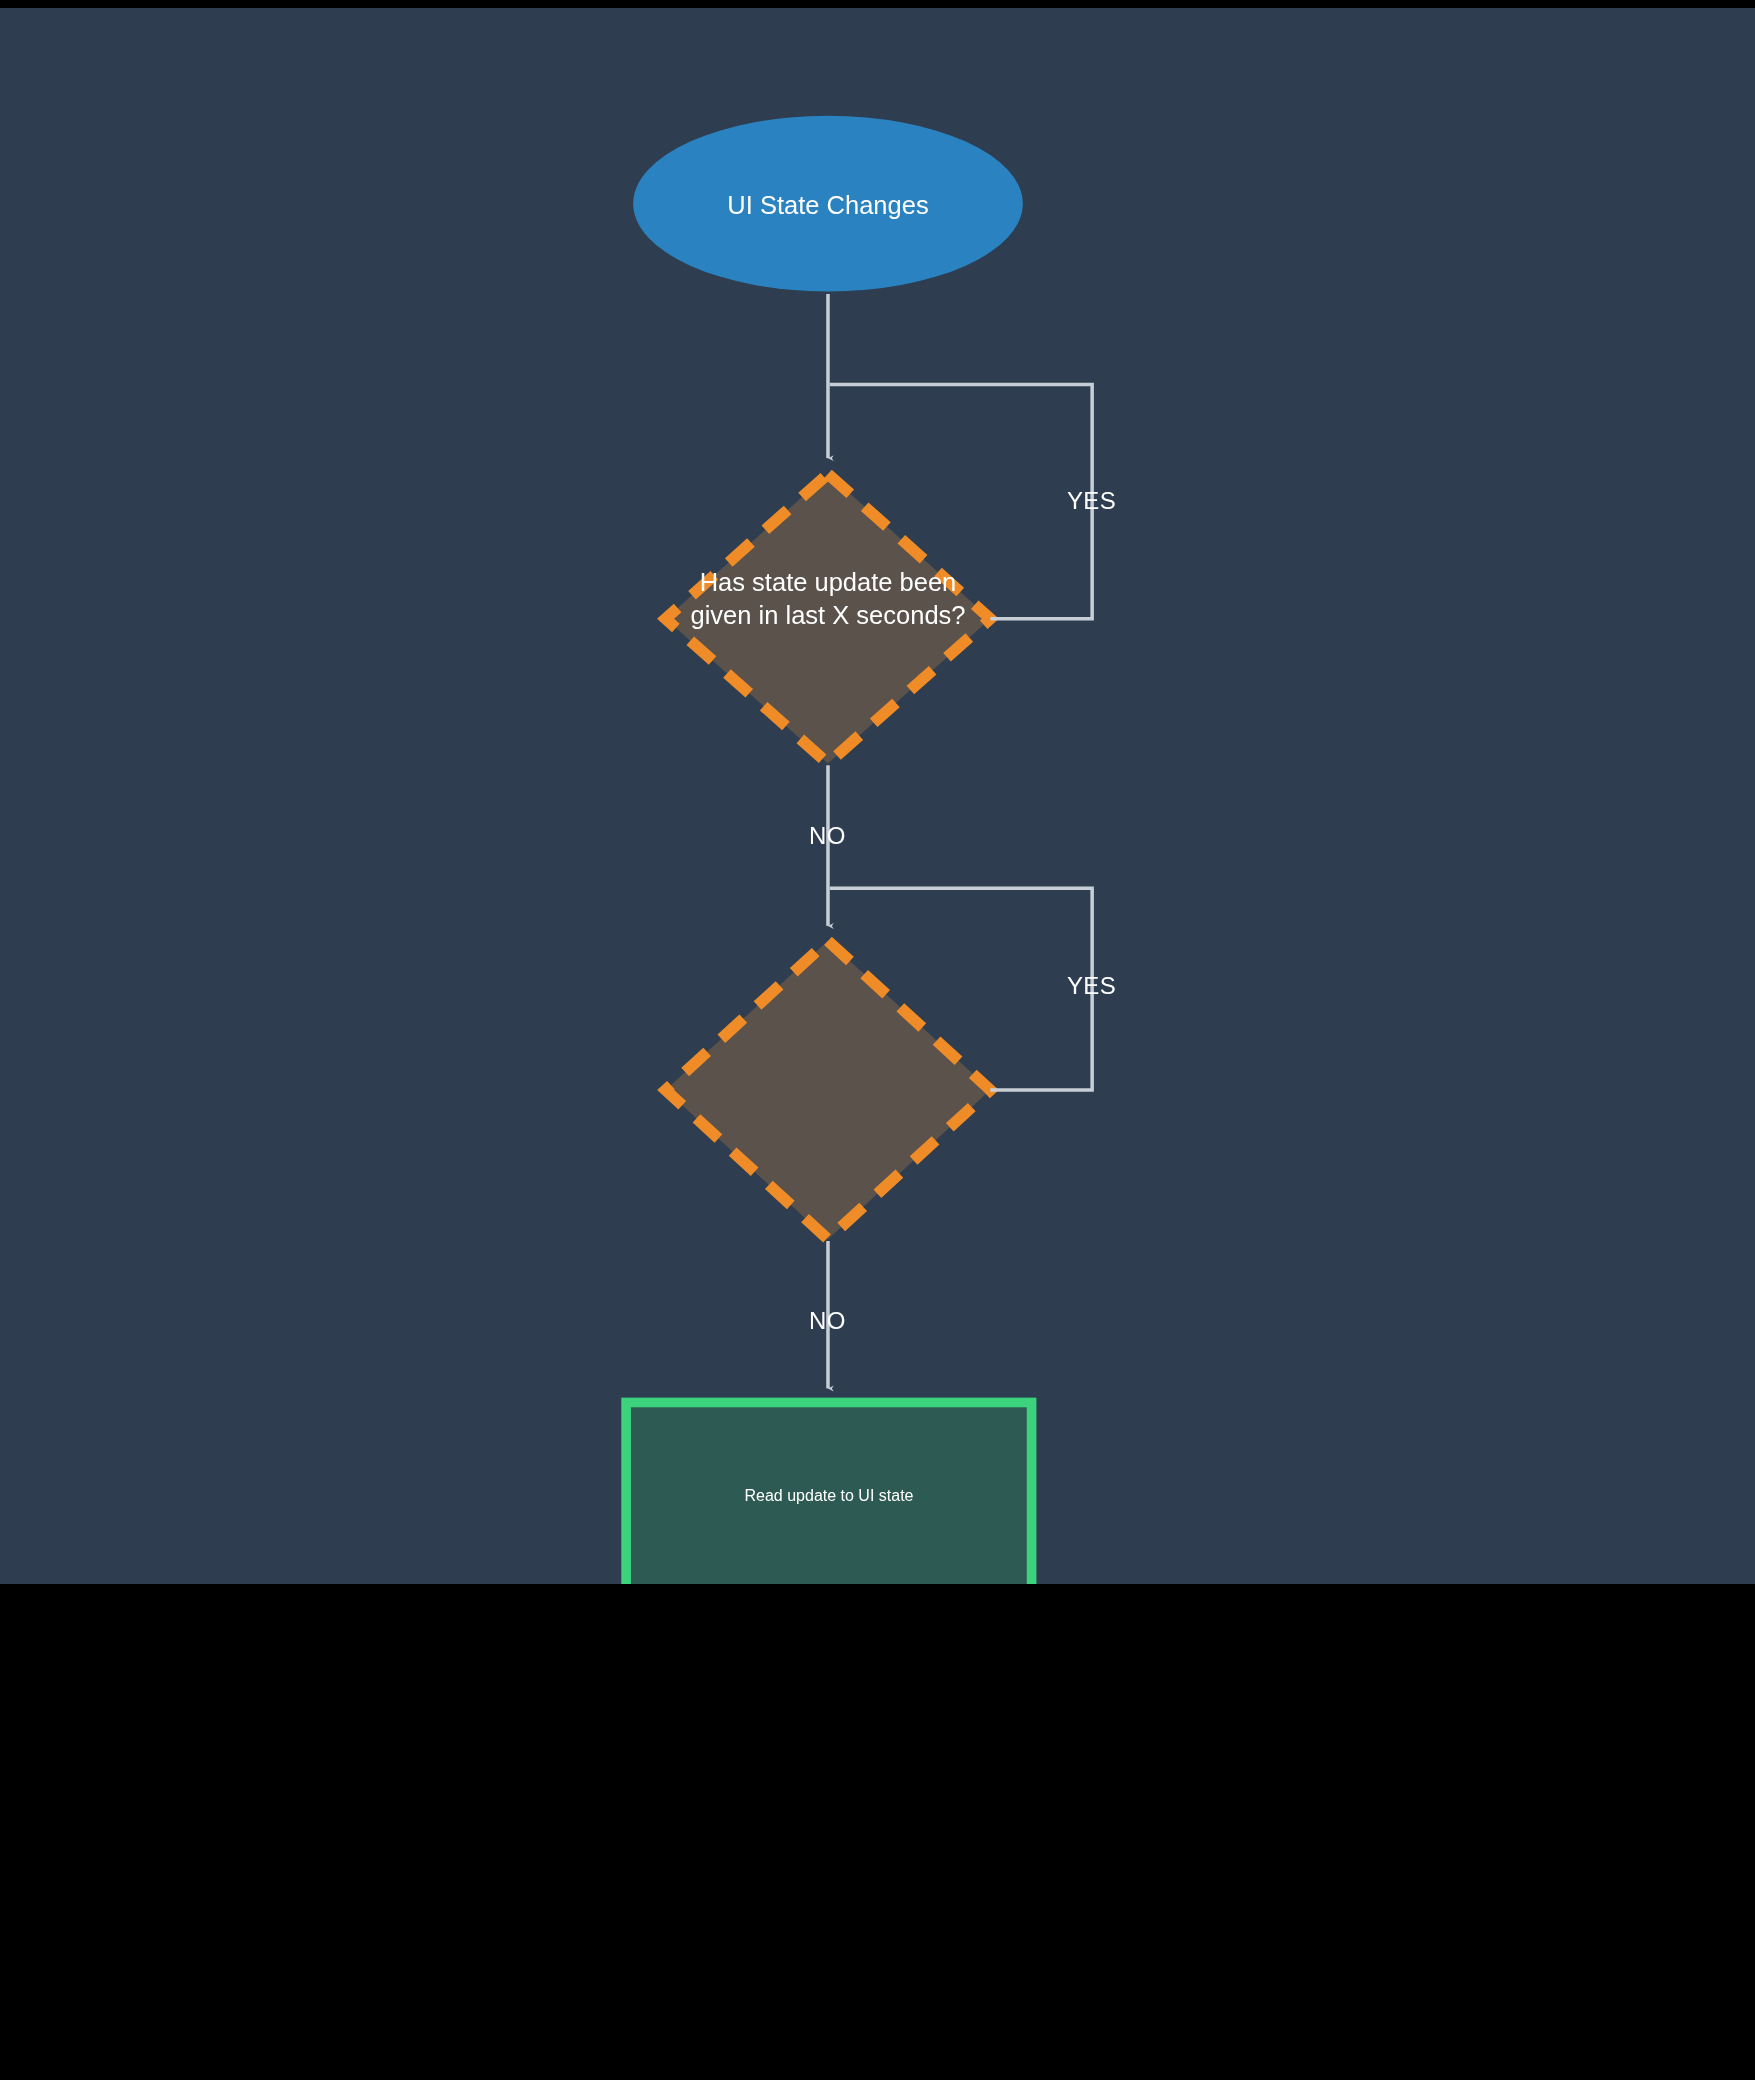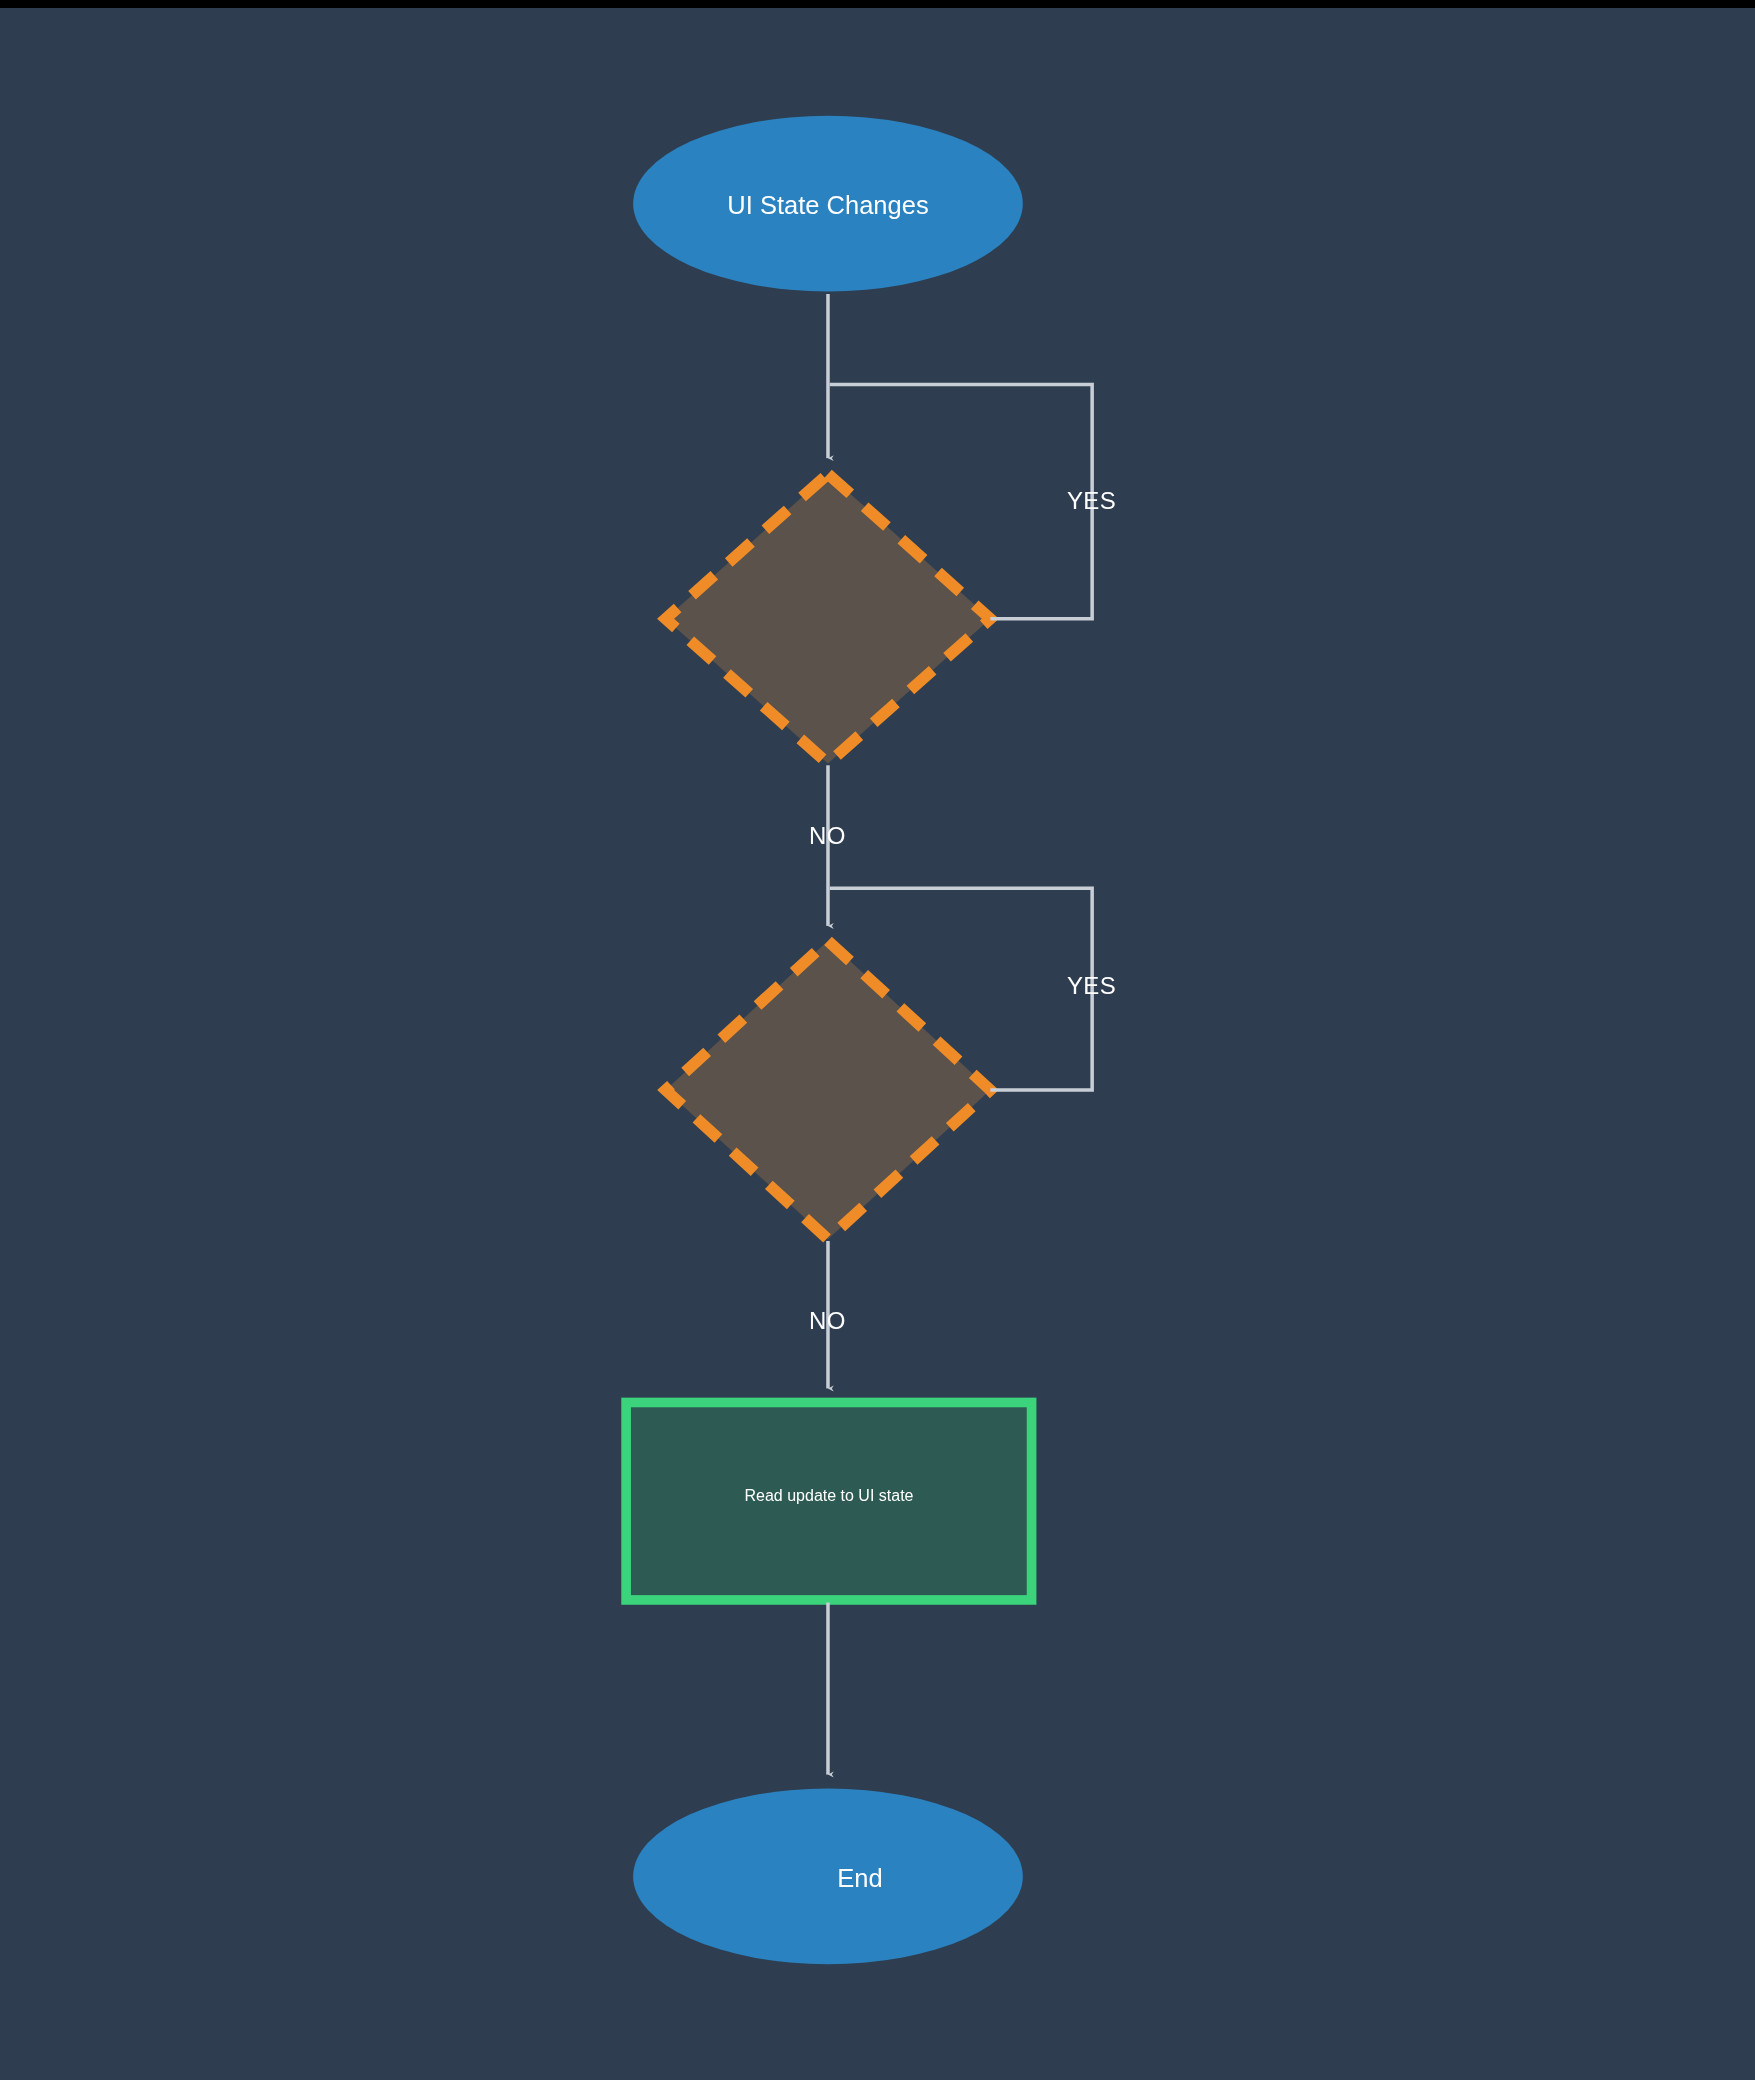--- a/index.html
+++ b/index.html
@@ -6,21 +6,21 @@
     margin: 0;
     padding: 0;
     background: #000000;
   }
   body {
     font-family: "Liberation Sans", sans-serif;
   }
   #canvas {
     position: relative;
     width: 1756px;
-    height: 2080px;
+    height: 1584px;
     background: #2e3e50;
     overflow: hidden;
   }
   #topbar {
     position: absolute;
     top: 0;
     left: 0;
     width: 1756px;
     height: 8px;
     background: #000000;
@@ -90,20 +90,21 @@
 
     <path d="M1128,1242 L1244,1242 L1244,1012 L945,1012" fill="none" stroke="#c8ced6" stroke-width="4"></path>
 
     <path d="M943,1414 L943,1582" fill="none" stroke="#c8ced6" stroke-width="4" marker-end="url(#arrowhead)"></path>
 
     <path d="M943,1826 L943,2022" fill="none" stroke="#c8ced6" stroke-width="4" marker-end="url(#arrowhead)"></path>
   </svg>
 
   <div class="node-label terminal-label" style="left:633px; top:189px; width:390px;">UI State Changes</div>
 
+  <div class="node-label decision-label" style="left:679px; top:566px; width:298px;">Has state update been given in last X seconds?</div>
 
 
   <div class="node-label process-label" style="left:626px; top:1486px; width:406px;">Read update to UI state</div>
 
   <div class="node-label terminal-label" style="left:633px; top:1862px; width:390px;margin-left:32px;">End</div>
 
   <div class="edge-label" style="left:1039px; top:487px; width:105px;">YES</div>
 
   <div class="edge-label" style="left:775px; top:822px; width:105px;">NO</div>
 

